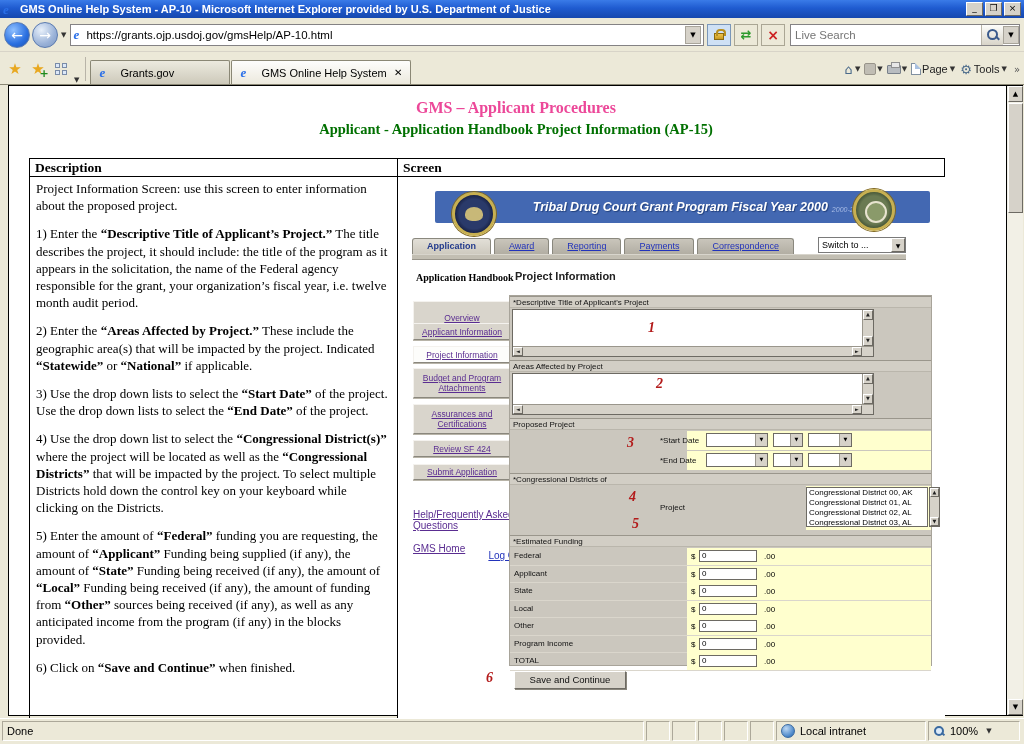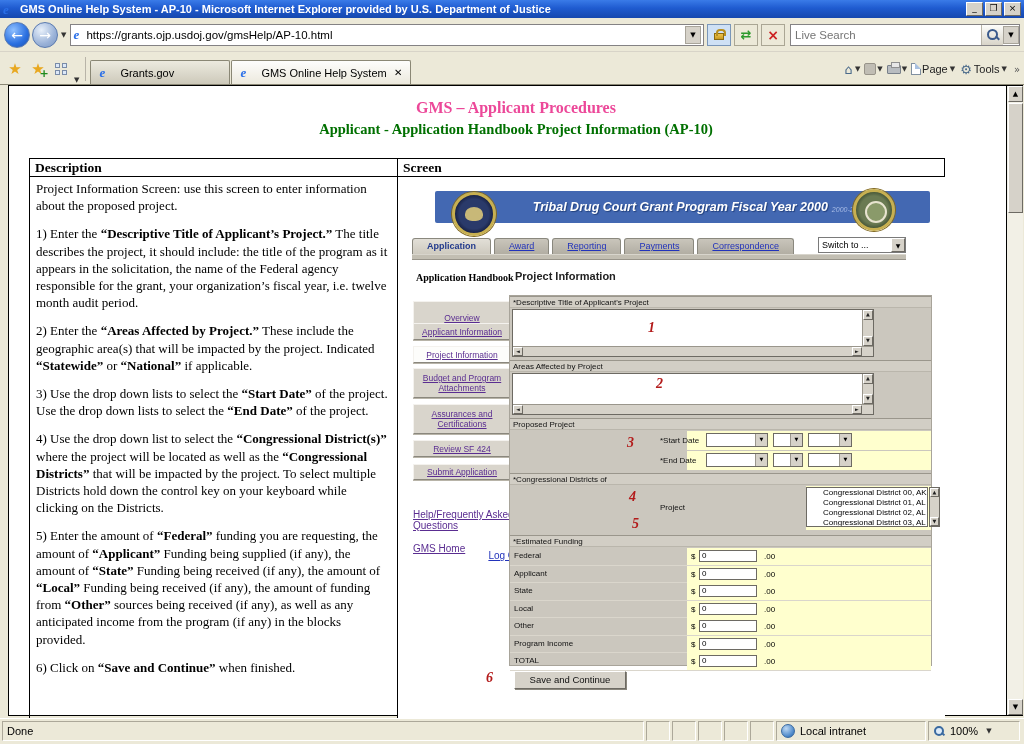--- a/index.html
+++ b/index.html
@@ -157,21 +157,21 @@
   .sb-v { position:absolute; right:0; top:0; width:11px; height:100%; background:#d6d2c9; border-left:1px solid #9a968c;}
   .sb-h { position:absolute; left:0; bottom:0; height:10px; width:100%; background:#d6d2c9; border-top:1px solid #9a968c;}
   .sb-box { position:absolute; background:#d6d2c9; border:1px solid; border-color:#fff #6d6a63 #6d6a63 #fff;
     font-size:5px; text-align:center; font-family:"DejaVu Sans",sans-serif; color:#222;}
   .yellow { position:absolute; background:#ffffce; }
   .flabel { position:absolute; font-size:8px; color:#111; }
   .msel { position:absolute; height:14px; background:#fff; border:1px solid #6d6a63; }
   .msel .dd { position:absolute; right:0; top:0; width:12px; height:12px; background:#d6d2c9;
     border-left:1px solid #9a968c; text-align:center; font-size:5px; line-height:11px; font-family:"DejaVu Sans",sans-serif;}
   .listbox { position:absolute; left:296px; top:191px; width:122px; height:40px; background:#fff;
-    border:1px solid #6d6a63; font-size:8px; line-height:10px; overflow:hidden; padding-left:16px;}
+    border:1px solid #6d6a63; font-size:8px; line-height:10px; overflow:hidden; padding-left:2px;}
   .listbox .opt { white-space:nowrap; }
   .lb-sb { position:absolute; left:419px; top:191px; width:11px; height:40px; background:#d6d2c9; border:1px solid #6d6a63;}
   .frow { position:absolute; left:0; width:421px; height:17.5px; border-bottom:1px solid #dad6cc; }
   .frow .lab { position:absolute; left:4px; top:3px; font-size:8px; color:#111;}
   .frow .yband { position:absolute; left:177px; top:0; width:244px; height:17px; background:#ffffce;}
   .frow .cur { position:absolute; left:181px; top:4px; font-size:8px;}
   .frow .inp { position:absolute; left:189px; top:2px; width:58px; height:12px; background:#fff;
     border:1px solid #6d6a63; font-size:8px; line-height:10px; padding-left:2px;}
   .frow .dec { position:absolute; left:254px; top:4px; font-size:8px;}
   .rednum { position:absolute; color:#b31b1b; font-family:"Liberation Serif",serif; font-weight:bold;
@@ -271,21 +271,21 @@
         <span class="ddarrow">▼</span>
       <span class="ic">⚙</span>
       <span class="txt">Tools</span>
         <span class="ddarrow">▼</span>
       <span class="chev">»</span>
     </div>
   </div>
 
   <div class="content">
     <div class="pgtitle">GMS – Applicant Procedures</div>
-    <div class="pgsub">Applicant - Application Handbook Project Information (AP-10)</div>
+    <div class="pgsub">Applicant - Application Handbook Project Information (AP-15)</div>
 
     <div class="helptable">
       <div class="th left">Description</div>
       <div class="th">Screen</div>
 
       <div class="cell-desc">
           <p><span>Project Information Screen: use this screen to enter information about the proposed project.</span></p>
           <p><span>1) Enter the </span><span class="b">“Descriptive Title of Applicant’s Project.”</span><span> The title describes the project, it should include: the title of the program as it appears in the solicitation, the name of the Federal agency responsible for the grant, your organization’s fiscal year, i.e. twelve month audit period.</span></p>
           <p><span>2) Enter the </span><span class="b">“Areas Affected by Project.”</span><span>  These include the geographic area(s) that will be impacted by the project.  Indicated </span><span class="b">“Statewide”</span><span> or </span><span class="b">“National”</span><span> if applicable.</span></p>
           <p><span>3) Use the drop down lists to select the </span><span class="b">“Start Date”</span><span> of the project.  Use the drop down lists to select the </span><span class="b">“End Date”</span><span> of the project.</span></p>

